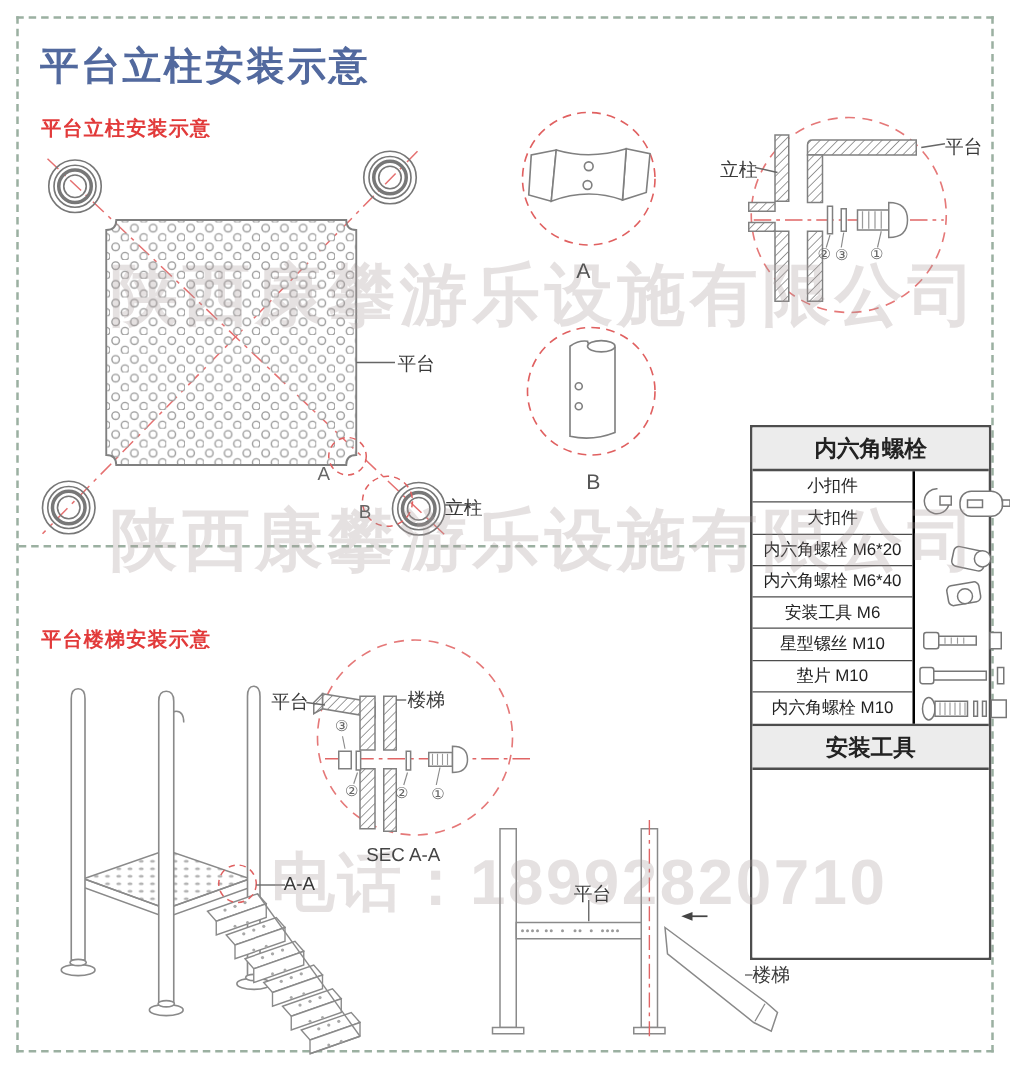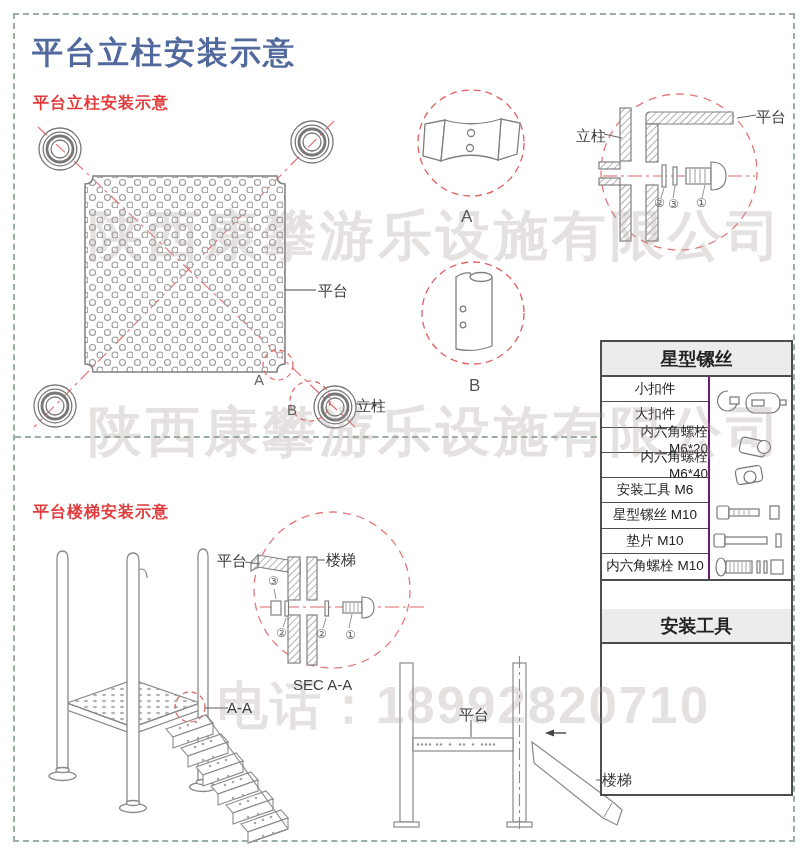--- a/index.html
+++ b/index.html
@@ -16,27 +16,27 @@
   #page-border{position:absolute;left:13px;top:13px;width:782px;height:829px;box-sizing:border-box;
                border:2px dashed #9bb0a1;z-index:2;}
   #divider{position:absolute;left:15px;top:436px;width:582px;border-top:2px dashed #9bb0a1;z-index:2;}
   svg{position:absolute;z-index:3;overflow:visible;}
   
   .ptable{position:absolute;left:600px;top:340px;width:193px;box-sizing:border-box;
           border:2px solid #4d4d4d;background:#fff;z-index:4;}
   .pt-header{height:33px;background:#ececec;border-bottom:2px solid #4d4d4d;display:flex;
              align-items:center;justify-content:center;font-size:18px;font-weight:bold;color:#222;}
   .pt-body{display:flex;border-bottom:2px solid #4d4d4d;}
-  .pt-labels{width:108px;border-right:2px solid #701a75;box-sizing:border-box;text-align:right;}
+  .pt-labels{width:130px;border-right:2px solid #000000;box-sizing:border-box;}
   .pt-row{height:25.25px;border-bottom:1.5px solid #4d4d4d;display:flex;align-items:center;
           justify-content:center;font-size:13.5px;color:#222;box-sizing:border-box;}
   .pt-row:last-child{border-bottom:none;}
   .pt-icons{flex:1;position:relative;}
   .pt-tools{height:33px;background:#ececec;border-bottom:2px solid #4d4d4d;display:flex;
-            align-items:center;justify-content:center;font-size:18px;font-weight:bold;color:#222;margin-top:28px;}
+            align-items:center;justify-content:center;font-size:18px;font-weight:bold;color:#222;}
   .pt-empty{height:150px;background:#fff;}
 </style>
 </head>
 <body>
 
 <div id="canvas">
 
   <div id="page-border"></div>
   <div id="divider"></div>
 
@@ -161,21 +161,21 @@
     <line x1="9" y1="46" x2="27" y2="50" stroke="#666" stroke-width="1.1"></line>
     <line x1="142" y1="30" x2="161" y2="27" stroke="#666" stroke-width="1.1"></line>
   </svg>
   <span class="lbl" style="left:576px;top:127px;">立柱</span>
   <span class="lbl" style="left:756px;top:108px;">平台</span>
   <span class="cnum" style="left:654px;top:196px;">②</span>
   <span class="cnum" style="left:668px;top:197px;">③</span>
   <span class="cnum" style="left:696px;top:196px;">①</span>
 
   <div class="ptable">
-    <div class="pt-header">星型镙丝</div>
+    <div class="pt-header">内六角螺栓</div>
     <div class="pt-body">
       <div class="pt-labels">
         <div class="pt-row">小扣件</div>
         <div class="pt-row">大扣件</div>
         <div class="pt-row">内六角螺栓 M6*20</div>
         <div class="pt-row">内六角螺栓 M6*40</div>
         <div class="pt-row">安装工具 M6</div>
         <div class="pt-row">星型镙丝 M10</div>
         <div class="pt-row">垫片 M10</div>
         <div class="pt-row">内六角螺栓 M10</div>

